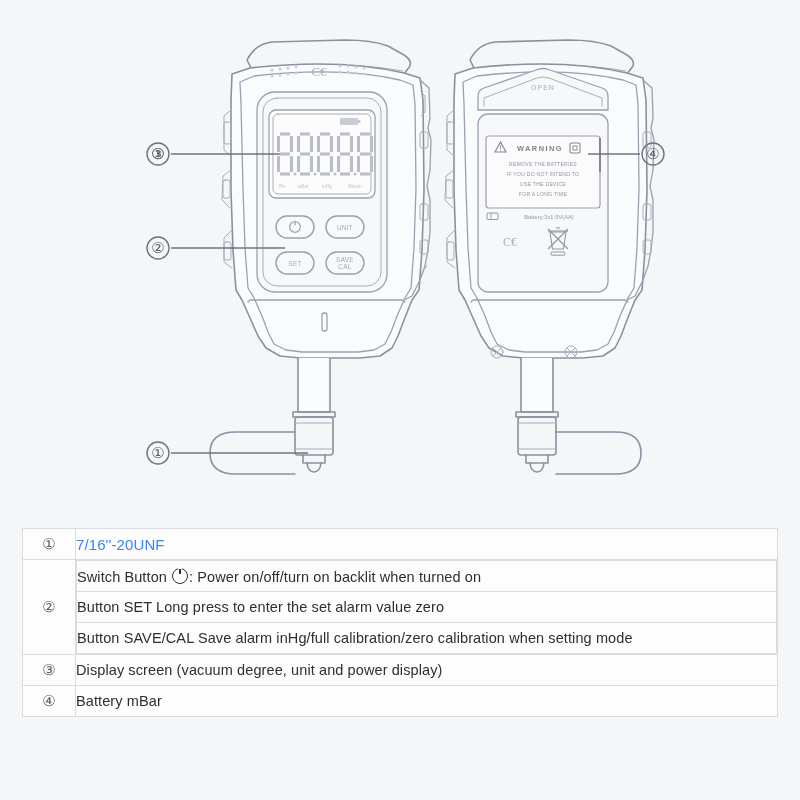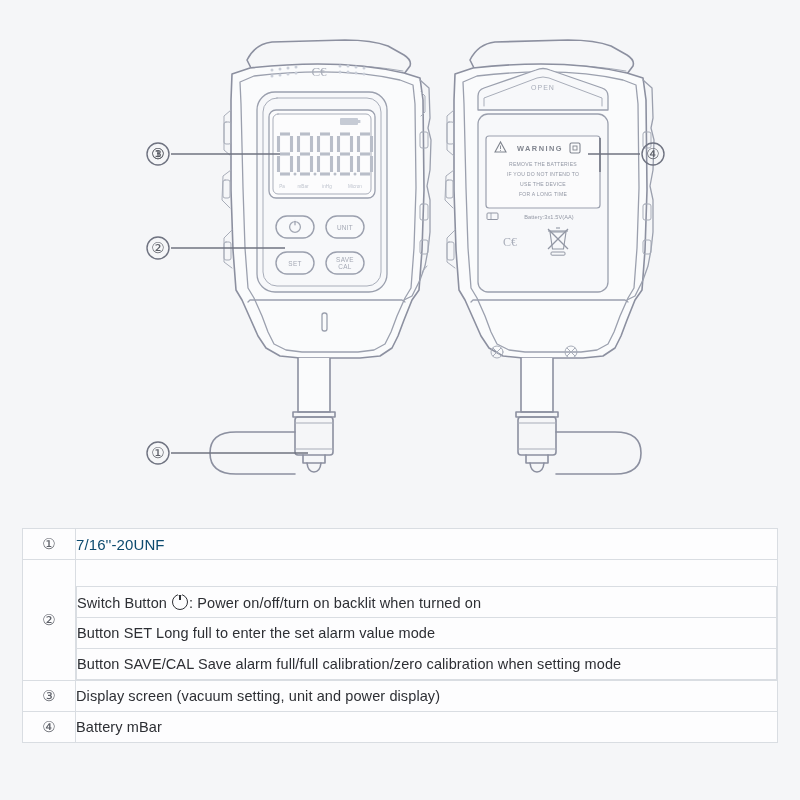--- a/index.html
+++ b/index.html
@@ -52,28 +52,27 @@
     height: auto;
   }
   td.desc-cell {
     padding: 6px 0 6px 14px;
     font-size: 14.5px;
     color: #2d2f34;
     height: 30px;
     letter-spacing: 0.1px;
   }
   td.desc-cell.faint {
-    color: #0c4a6e;
+    color: #3b82f6;
     font-size: 15px;
   }
   .sub-table {
     width: 100%;
     border-collapse: collapse;
     table-layout: fixed;
-    margin-top: 26px;
   }
   .sub-table td {
     border: none;
     border-bottom: 1px solid #e2e5ea;
   }
   .sub-table tr:last-child td {
     border-bottom: none;
   }
   .power-glyph {
     display: inline-block;
@@ -429,32 +428,32 @@
           <table class="sub-table">
             <tbody>
               <tr>
                 <td class="desc-cell">
                   <span class="nowrap">
                     <span>Switch Button </span><span class="power-glyph"></span><span>: Power on/off/turn on backlit when turned on</span>
                   </span>
                 </td>
               </tr>
               <tr>
-                <td class="desc-cell">Button SET  Long full to enter the set alarm value mode</td>
+                <td class="desc-cell">Button SET  Long press to enter the set alarm value zero</td>
               </tr>
               <tr>
-                <td class="desc-cell">Button SAVE/CAL  Save alarm full/full calibration/zero calibration when setting mode</td>
+                <td class="desc-cell">Button SAVE/CAL  Save alarm inHg/full calibration/zero calibration when setting mode</td>
               </tr>
             </tbody>
           </table>
         </td>
       </tr>
       <tr>
         <td class="num-cell">③</td>
-        <td class="desc-cell">Display screen (vacuum setting, unit and power display)</td>
+        <td class="desc-cell">Display screen (vacuum degree, unit and power display)</td>
       </tr>
       <tr>
         <td class="num-cell">④</td>
         <td class="desc-cell">Battery mBar</td>
       </tr>
     </tbody>
   </table>
 
 </div>
 

